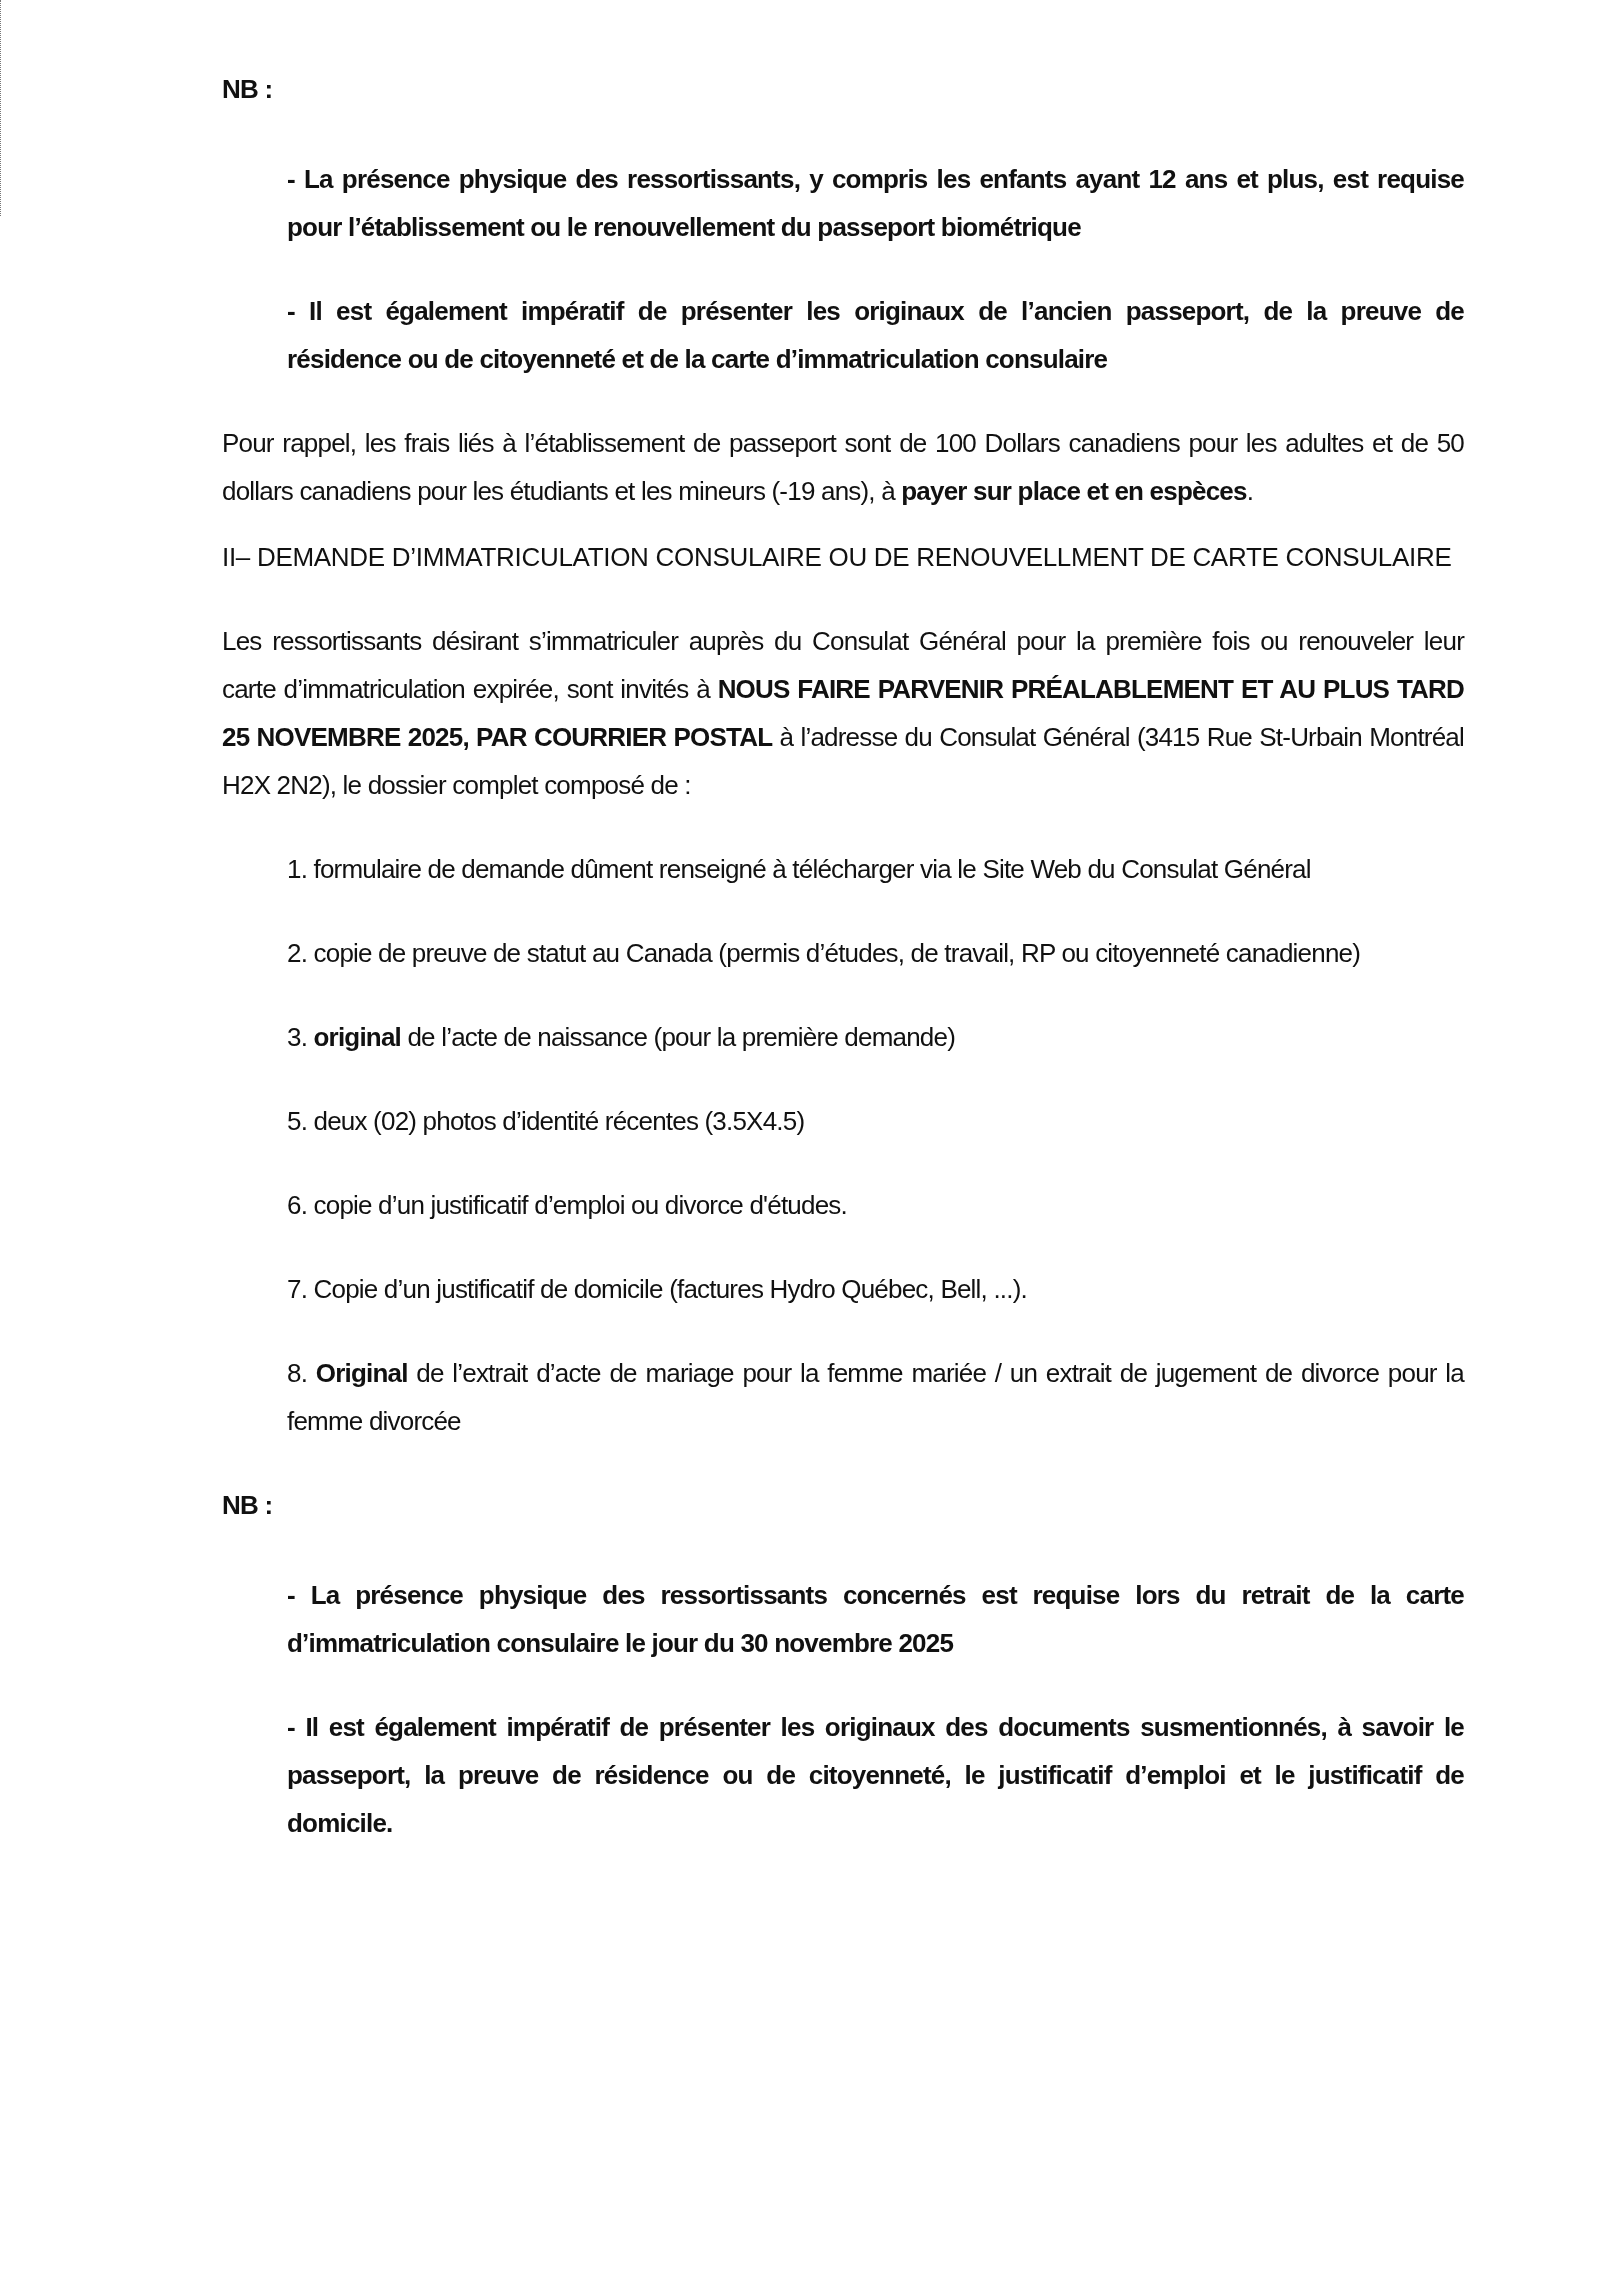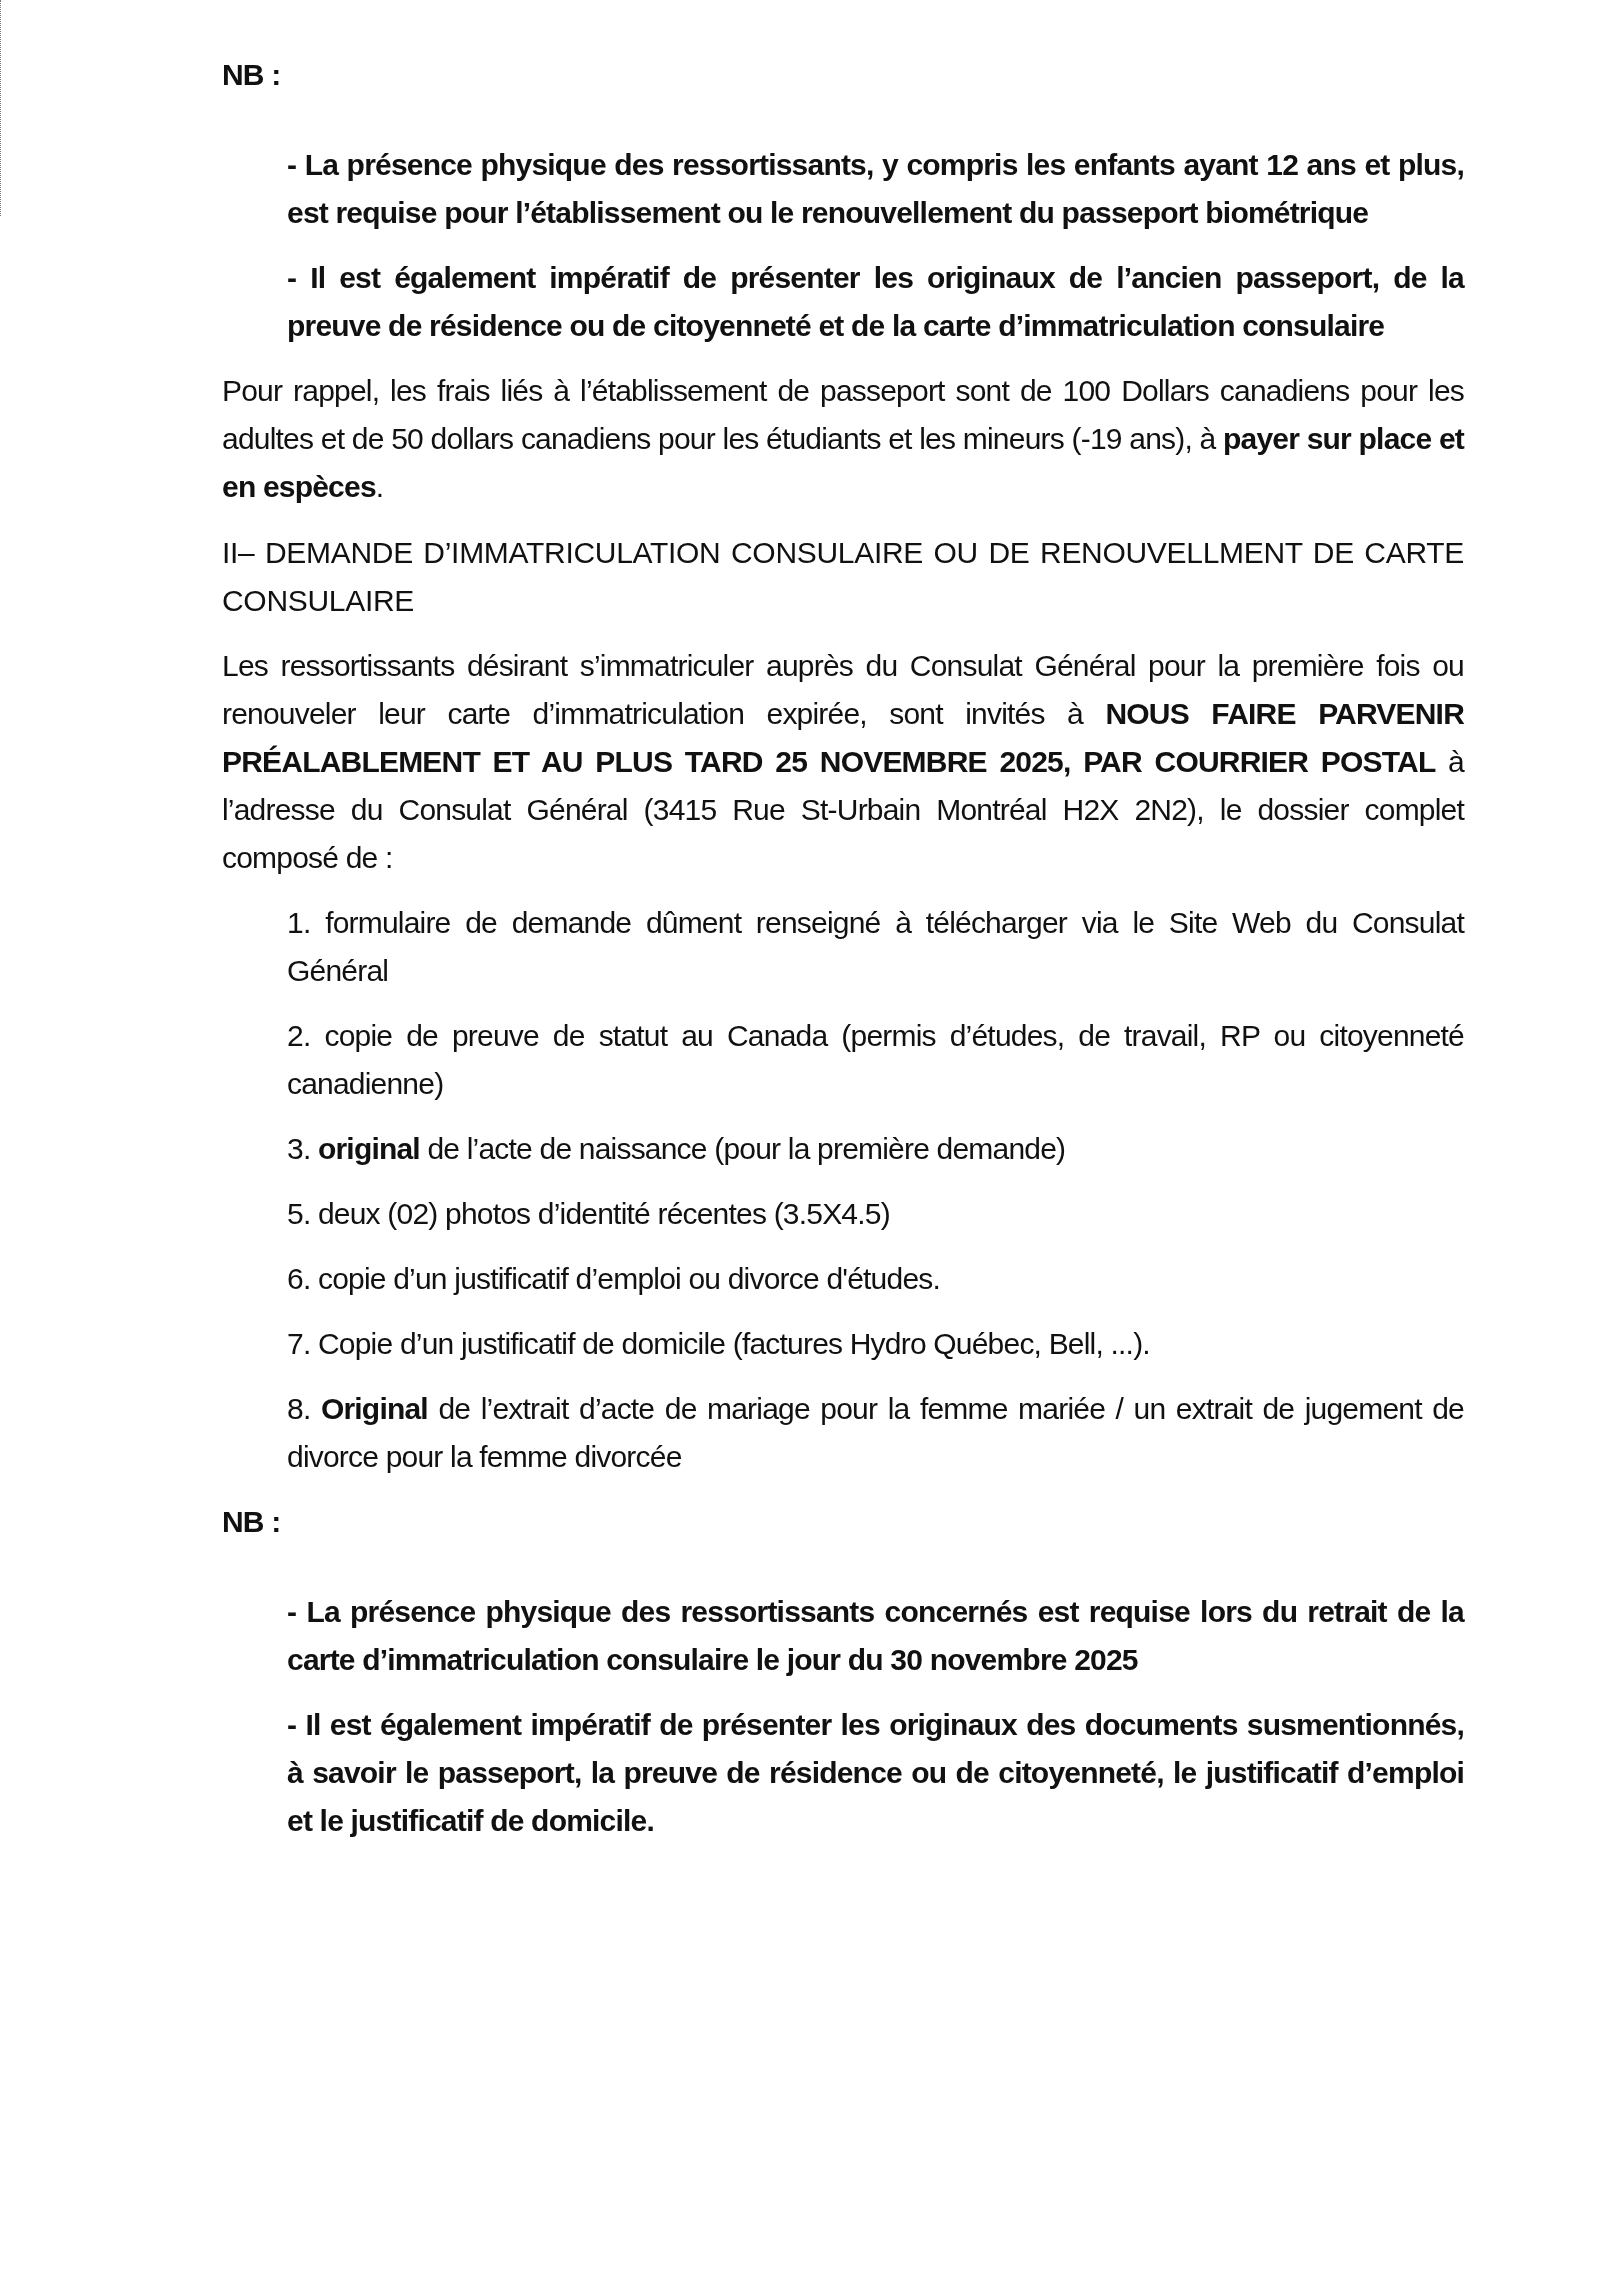--- a/index.html
+++ b/index.html
@@ -5,32 +5,32 @@
     html, body { margin: 0; padding: 0; background: #ffffff; }
     body {
       width: 1623px; height: 2295px; position: relative; overflow: hidden;
       font-family: "Liberation Sans", sans-serif; color: #111111;
     }
     .scan-edge {
       position: absolute; left: 0; top: 0; width: 2px; height: 216px;
       border-left: 1.3px dotted #777777;
     }
     .page {
-      position: absolute; left: 222px; top: 51px; width: 1242px;
-      font-size: 30px; line-height: 48px;
+      position: absolute; left: 222px; top: 65px; width: 1242px;
+      font-size: 26px; line-height: 48px;
       letter-spacing: -0.8px;
     }
     .nb {
       font-weight: bold; margin: 0; height: 48px;
     }
     .nb1 { margin-top: 0; }
     .indent { margin-left: 65px; font-weight: bold; }
     p { margin: 0; text-align: justify; }
     .gap-after-nb { margin-top: 42px; }
-    .gap { margin-top: 17px; }
+    .gap { margin-top: 36px; }
     .section-title { font-weight: normal; text-align: justify; margin-top: 18.3px; letter-spacing: -0.3px; }
     b { font-weight: bold; }
     .list-item { margin-left: 65px; text-align: justify; }
   </style>
 </head>
 <body>
 
 <div class="scan-edge"></div>
 
 <div class="page">

